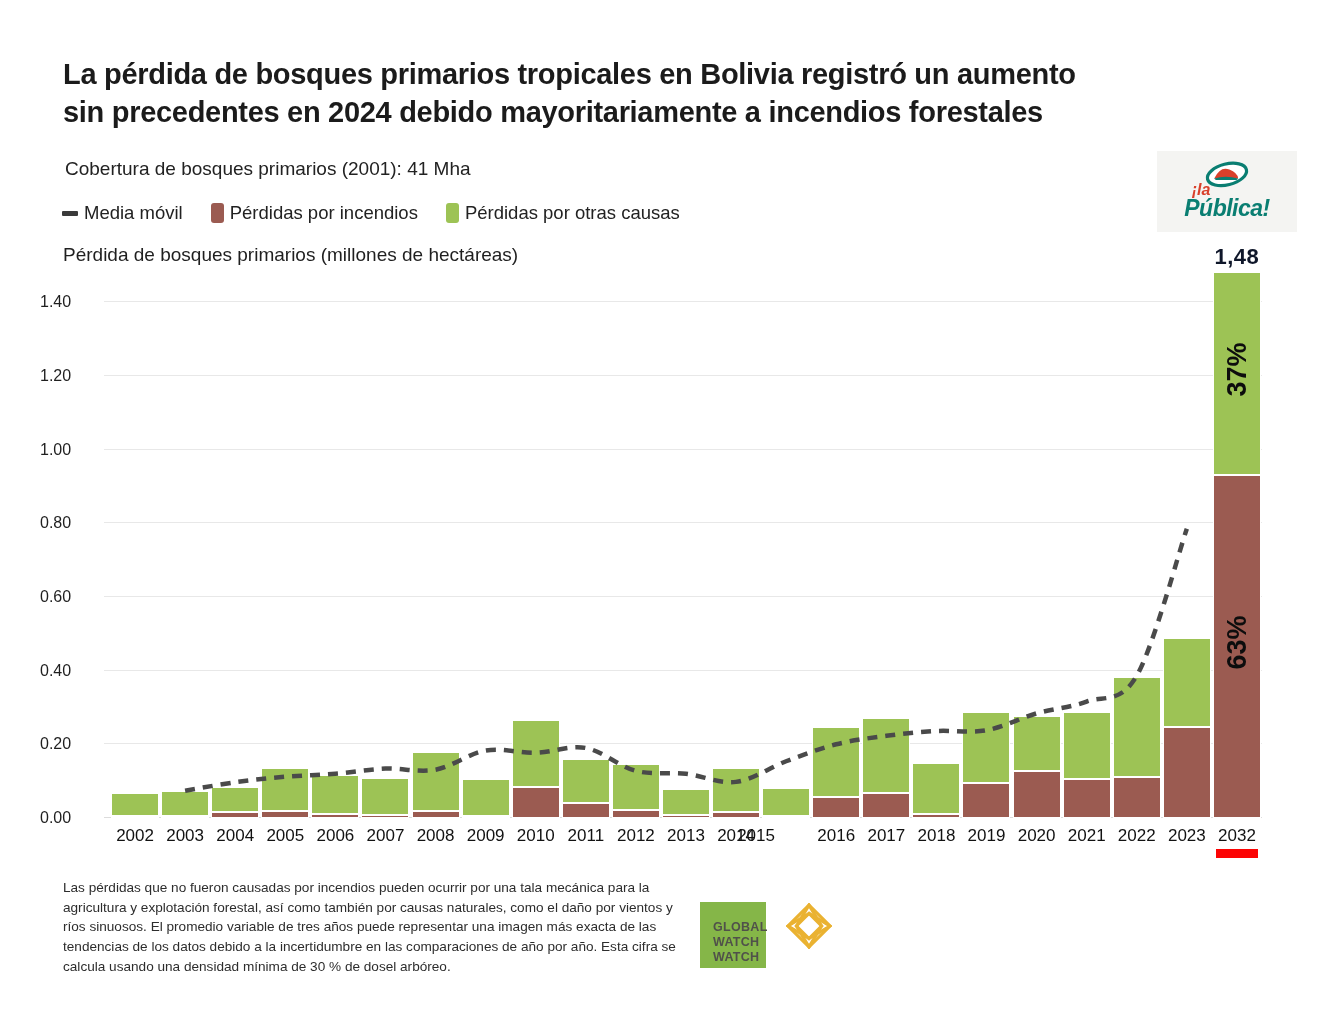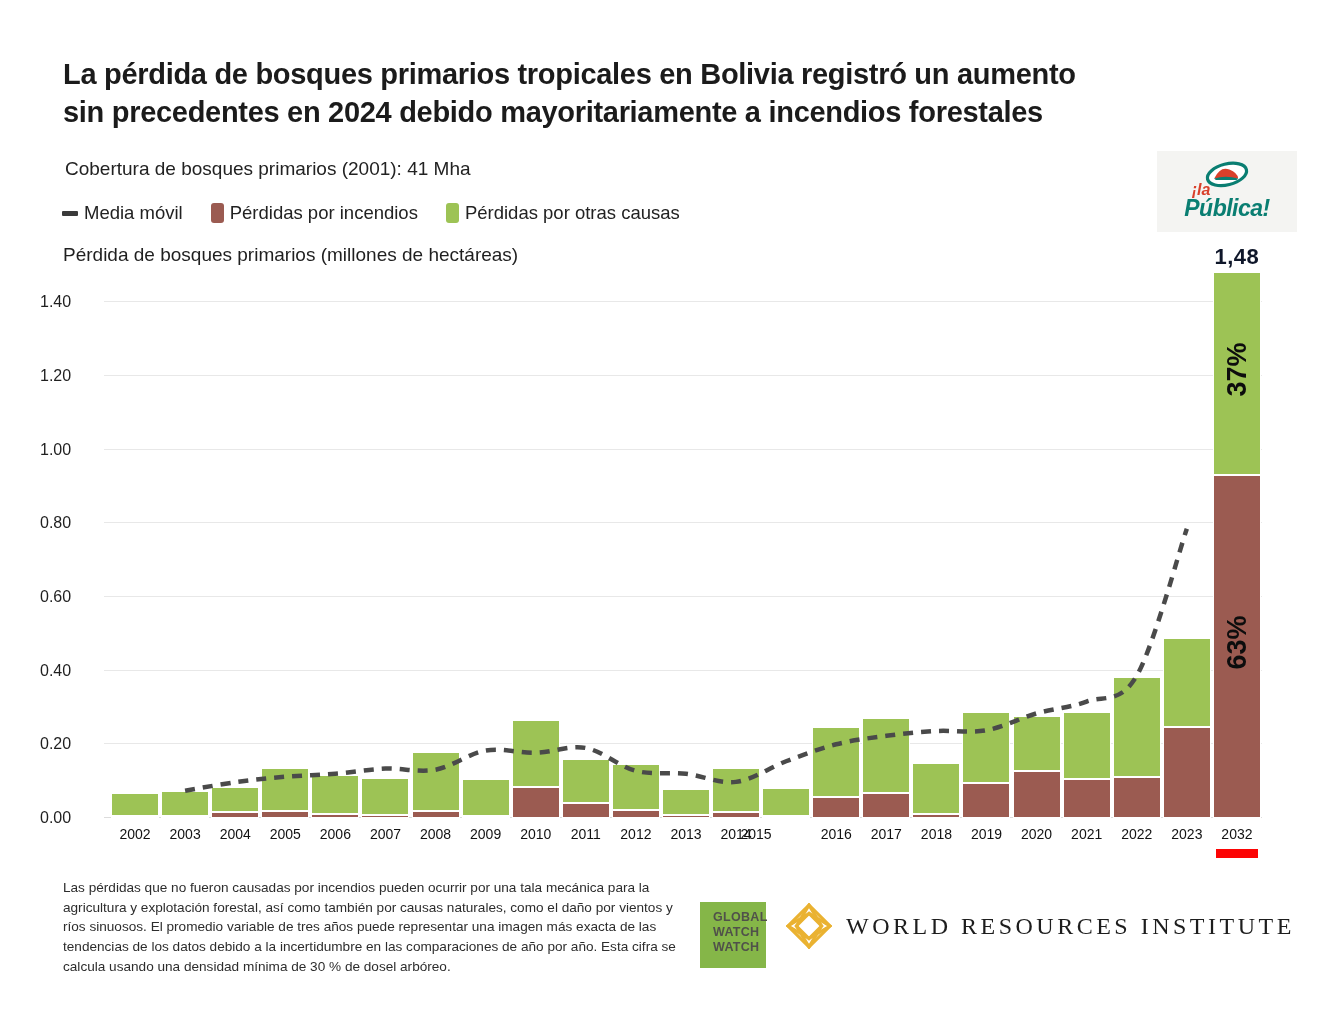--- a/index.html
+++ b/index.html
@@ -26,34 +26,34 @@
   .legend-dash { width:16px; height:5px; background:#3a3a3a; border-radius:1px; }
   .legend-swatch { width:13px; height:20px; border-radius:3px; }
 
   .axis-title { position:absolute; left:63px; top:244px; font-size:19px; color:#1f1f1f; }
 
   .chart { position:absolute; left:110px; top:272px; width:1152px; height:546px; }
   .gridline { position:absolute; left:-6px; width:1158px; height:1px; background:#e8e8e8; }
   .gridline.zero { background:#dcdcdc; }
   .ytick { position:absolute; left:-70px; width:58px; text-align:left; font-size:16px; color:#1f1f1f; }
   .bar-seg { position:absolute; border:1px solid #ffffff; }
-  .xtick { position:absolute; top:554px; height:20px; text-align:center; font-size:14px; color:#121212; }
+  .xtick { position:absolute; top:554px; height:20px; text-align:center; font-size:17px; color:#121212; }
   .ma-svg { position:absolute; left:0; top:0; overflow:visible; pointer-events:none; }
 
   .total-label { position:absolute; top:-26px; font-size:22px; font-weight:bold; color:#0f172a;
                  text-align:center; letter-spacing:0.5px; }
   .pct-label { position:absolute; width:48px; text-align:center; font-size:27px; font-weight:bold;
                color:#0d0d0d; transform:rotate(-90deg); }
   .year-underline { position:absolute; height:9px; background:#fc0404; }
 
   .footnote { position:absolute; left:63px; top:878px; width:632px; font-size:13.6px;
               line-height:1.45; color:#2d2d2d; }
 
   .gfw-logo { position:absolute; left:700px; top:902px; width:66px; height:66px; background:#85b648;
-              padding:8px 0 0 13px; }
+              padding:18px 0 0 13px; }
   .gfw-line { font-size:12.5px; font-weight:bold; color:#50514a; line-height:15px; letter-spacing:0.3px; }
   .wri { position:absolute; left:786px; top:903px; display:flex; align-items:center; gap:14px; }
   .wri-name { font-family:"Liberation Serif", serif; font-size:24px; letter-spacing:3.5px;
               color:#1d1d1d; white-space:nowrap; }
 </style>
 </head>
 <body>
 
 <div class="page">
 
@@ -197,16 +197,15 @@
 
   <div class="wri">
     <svg width="46" height="46" viewBox="0 0 44 44">
       <g fill="none" stroke="#eab231" stroke-width="3">
         <path d="M22 2 L42 22 L22 42 L2 22 Z"></path>
         <path d="M22 10 L34 22 L22 34 L10 22 Z"></path>
         <path d="M22 2 L34 22 L22 42 L10 22 Z"></path>
         <path d="M22 10 L42 22 L22 34 L2 22 Z"></path>
       </g>
     </svg>
-    <span class="wri-name">WORLD RESOURCES INSTITUTE</span>
   </div>
 
 </div>
 
 </body></html>

